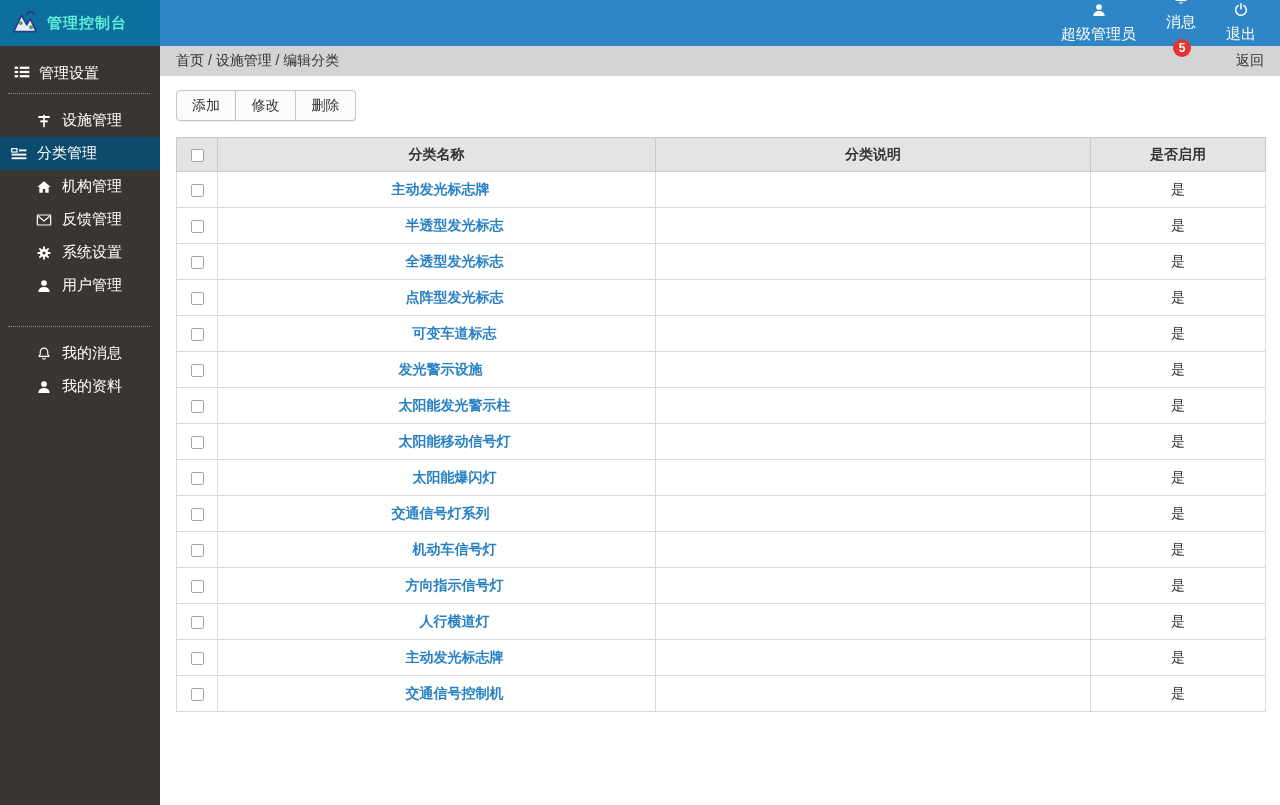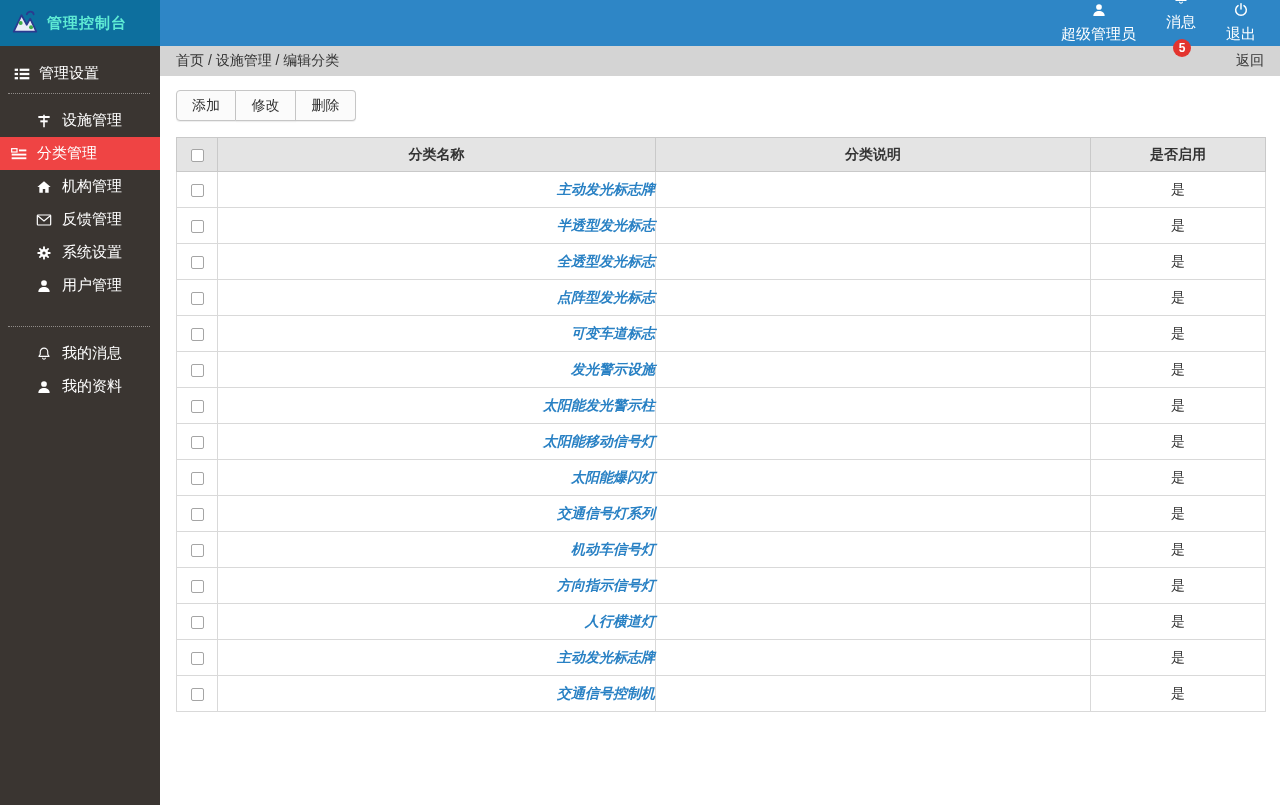--- a/index.html
+++ b/index.html
@@ -22,25 +22,25 @@
   
   .breadcrumb-bar { position:absolute; top:46px; left:160px; right:0; height:30px;
     background:#d4d4d4; display:flex; align-items:center; padding:0 16px;
     font-size:14px; color:#333;gap:30px; }
   .back-link { margin-left:auto; color:#333; cursor:pointer; text-decoration:none; }
 
   
   .sidebar { position:absolute; top:46px; left:0; width:160px; bottom:0;
     background:#3a3531; color:#fff; font-size:15px; }
   .side-section { padding-top:18px; }
-  .side-header { display:flex; align-items:center; gap:9px; padding:0 0 10px 14px; }
+  .side-header { display:flex; align-items:flex-start; gap:9px; padding:0 0 10px 14px; }
   .side-divider { border-bottom:1px dotted #8f8b88; margin:0 10px 10px 8px; }
   .side-item { display:flex; align-items:center; gap:10px; height:33px;
     padding-left:36px; cursor:pointer; }
-  .side-item.active { background:#ef4444;padding-left:11px; }
+  .side-item.active { background:#0c4a6e;padding-left:11px; }
   .icon16 { width:16px; height:16px; flex-shrink:0; display:inline-flex; }
   .icon18 { width:18px; height:18px; flex-shrink:0; display:inline-flex; }
 
   
   .content { position:absolute; top:76px; left:160px; right:0; bottom:0;
     background:#fff; padding:14px 14px 0 16px; }
 
   .btn-group { display:inline-flex;border-radius:8px; }
   .btn { height:31px; min-width:60px; padding:0 13px; font-size:14px; color:#333;
     background:#fbfbfb; border:1px solid #c6c6c6; cursor:pointer;
@@ -50,21 +50,21 @@
   .btn:last-child { border-radius:0 4px 4px 0; }
 
   
   table { width:100%; margin-top:16px; border-collapse:collapse;
     table-layout:fixed; font-size:14px; }
   th, td { border:1px solid #d9d9d9; }
   thead th { background:#e4e4e4; height:34px; font-weight:bold; color:#333;
     text-align:center; border-color:#c9c9c9; }
   tbody td { height:36px; background:#fff; color:#333; }
   td.cb-cell, th.cb-cell { text-align:center; }
-  td.name-cell { padding-left:8px; text-align:right;font-style:italic; }
+  td.name-cell { padding-left:8px; text-align:center; }
   td.name-cell.child { padding-left:36px; }
   td.name-cell a { color:#2981c4; font-weight:bold; text-decoration:none; cursor:pointer; }
   td.enabled-cell { text-align:center; }
   input[type="checkbox"] { appearance:none; -webkit-appearance:none; width:13px;
     height:13px; border:1px solid #a5a5a5; border-radius:2px; background:#fff;
     vertical-align:middle; cursor:pointer; margin:0; }
 </style>
 </head>
 <body>
 

